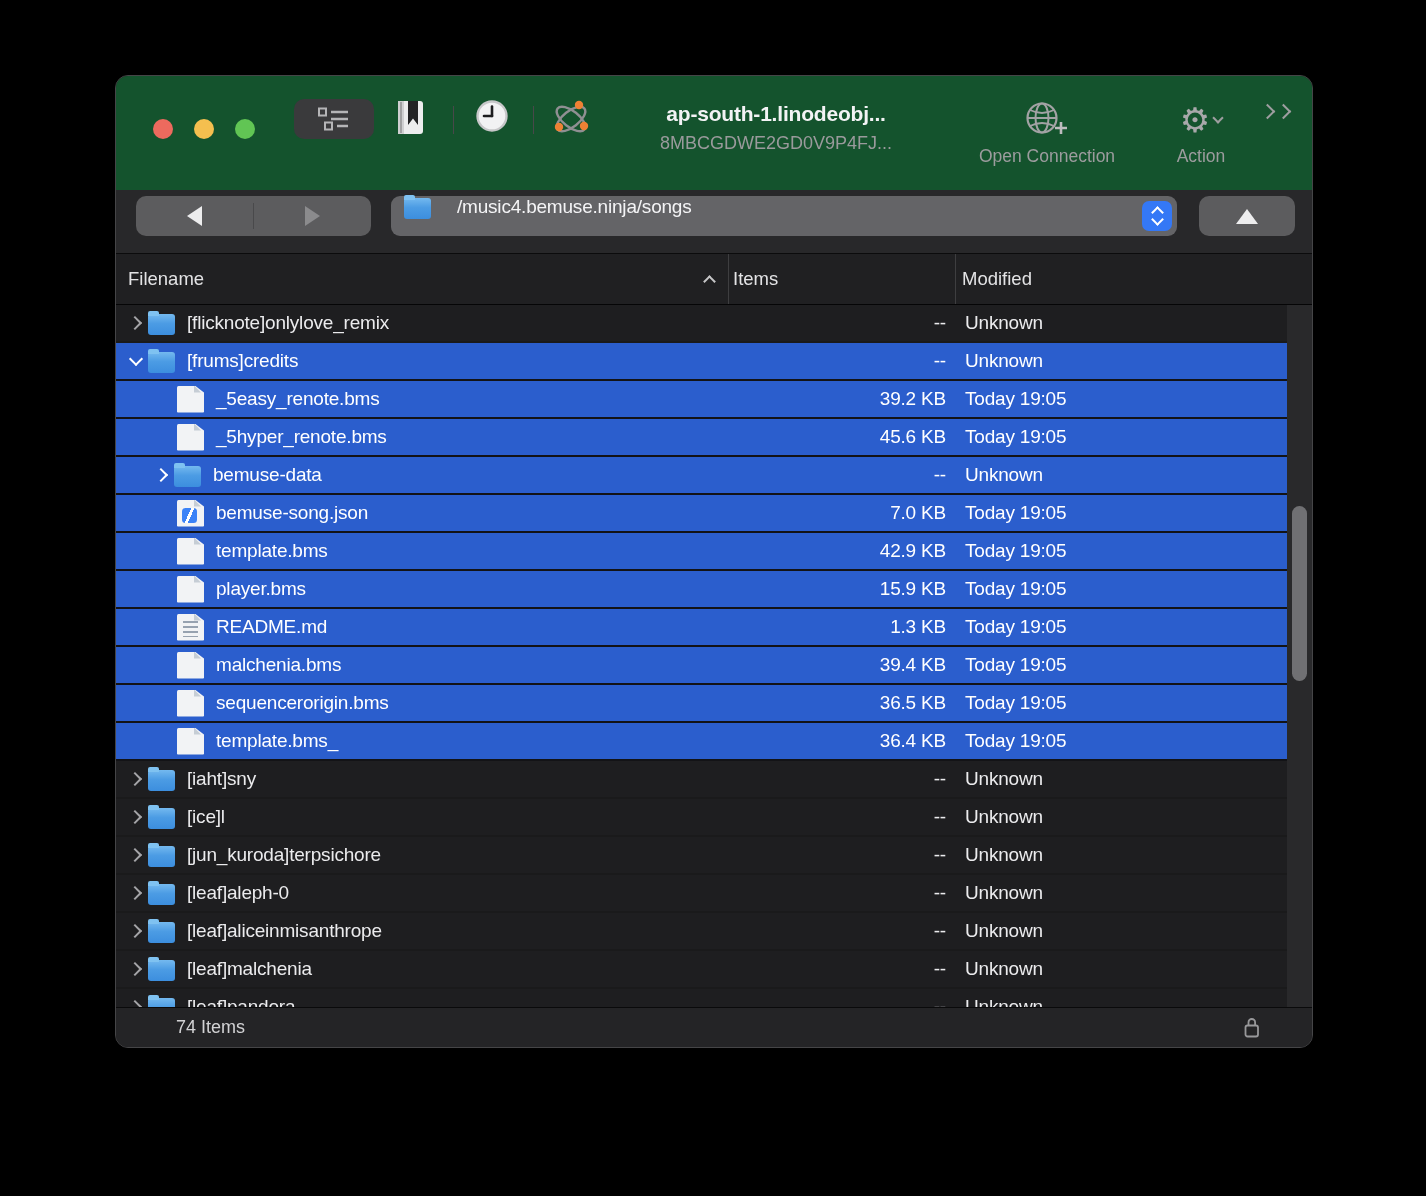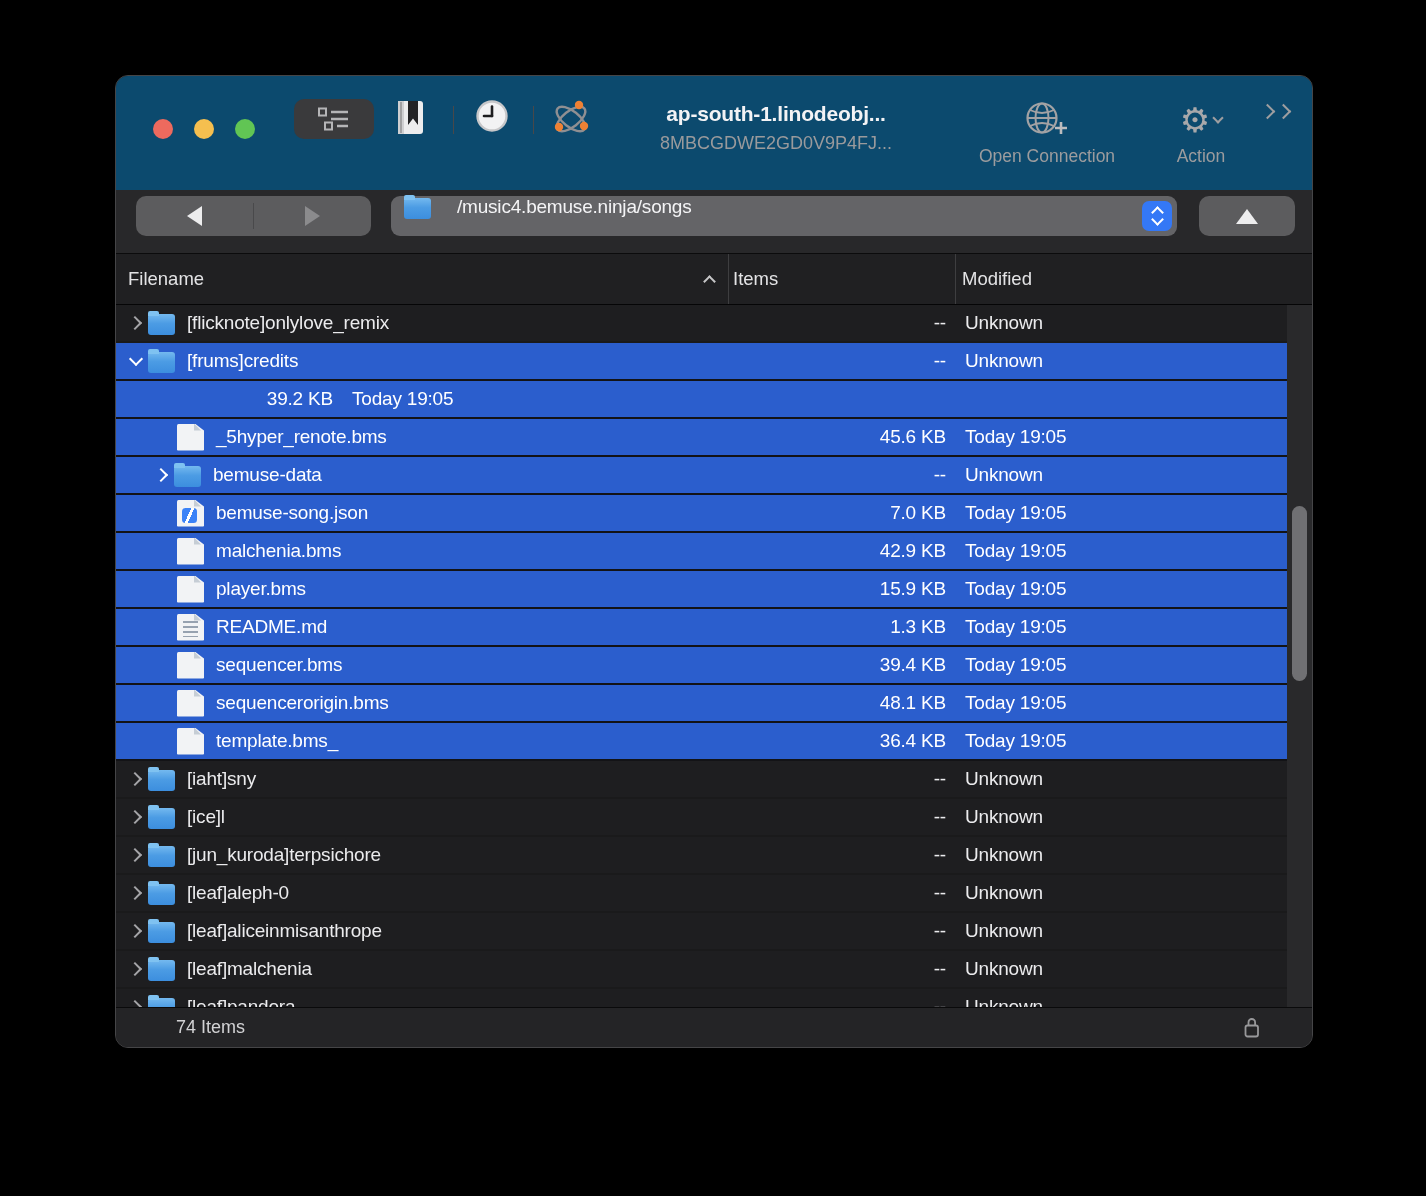--- a/index.html
+++ b/index.html
@@ -5,21 +5,21 @@
   * { box-sizing: border-box; margin: 0; padding: 0; }
   html,body { width:1426px; height:1196px; background:#000; overflow:hidden;
               font-family:"Liberation Sans", sans-serif; }
 
   .window { position:absolute; left:115px; top:75px; width:1198px; height:973px;
             background:#1e1e20; border:1px solid #454547; border-radius:13px;
             overflow:hidden; box-shadow:0 40px 90px rgba(0,0,0,0.9);
             display:flex; flex-direction:column; }
 
   
-  .titlebar { position:relative; height:114px; background:#0c4a6e; flex:0 0 auto;padding-left:8px; }
+  .titlebar { position:relative; height:114px; background:#14532d; flex:0 0 auto;padding-left:8px; }
   .traffic { position:absolute; top:43px; left:37px; display:flex; gap:21px; }
   .light { width:20px; height:20px; border-radius:50%; }
   .light.red    { background:#ed6a5e; }
   .light.yellow { background:#f5bf4f; }
   .light.green  { background:#61c554; }
 
   .view-toggle { position:absolute; left:178px; top:23px; width:80px; height:40px;
                  background:#3a3a3c; border-radius:10px; display:flex;
                  align-items:center; justify-content:center; }
 
@@ -279,20 +279,25 @@
         <div class="row selected lvl0">
     <div class="name-cell">
       <span class="chevron-slot chev-down"></span>
       <span class="file-icon icon-folder"></span>
       <span class="file-name">[frums]credits</span>
     </div>
     <div class="size-cell">--</div>
     <div class="modified-cell">Unknown</div>
   </div>
         <div class="row selected lvl1">
+    <div class="name-cell">
+      <span class="chevron-slot"></span>
+      <span class="file-icon icon-doc"></span>
+      <span class="file-name">_5easy_renote.bms</span>
+    </div>
     <div class="size-cell">39.2 KB</div>
     <div class="modified-cell">Today 19:05</div>
   </div>
         <div class="row selected lvl1">
     <div class="name-cell">
       <span class="chevron-slot"></span>
       <span class="file-icon icon-doc"></span>
       <span class="file-name">_5hyper_renote.bms</span>
     </div>
     <div class="size-cell">45.6 KB</div>
@@ -313,21 +318,21 @@
       <span class="file-icon icon-json"></span>
       <span class="file-name">bemuse-song.json</span>
     </div>
     <div class="size-cell">7.0 KB</div>
     <div class="modified-cell">Today 19:05</div>
   </div>
         <div class="row selected lvl1">
     <div class="name-cell">
       <span class="chevron-slot"></span>
       <span class="file-icon icon-doc"></span>
-      <span class="file-name">malchenia.bms</span>
+      <span class="file-name">template.bms</span>
     </div>
     <div class="size-cell">42.9 KB</div>
     <div class="modified-cell">Today 19:05</div>
   </div>
         <div class="row selected lvl1">
     <div class="name-cell">
       <span class="chevron-slot"></span>
       <span class="file-icon icon-doc"></span>
       <span class="file-name">player.bms</span>
     </div>
@@ -340,32 +345,32 @@
       <span class="file-icon icon-md"></span>
       <span class="file-name">README.md</span>
     </div>
     <div class="size-cell">1.3 KB</div>
     <div class="modified-cell">Today 19:05</div>
   </div>
         <div class="row selected lvl1">
     <div class="name-cell">
       <span class="chevron-slot"></span>
       <span class="file-icon icon-doc"></span>
-      <span class="file-name">sequencer.bms</span>
+      <span class="file-name">malchenia.bms</span>
     </div>
     <div class="size-cell">39.4 KB</div>
     <div class="modified-cell">Today 19:05</div>
   </div>
         <div class="row selected lvl1">
     <div class="name-cell">
       <span class="chevron-slot"></span>
       <span class="file-icon icon-doc"></span>
       <span class="file-name">sequencerorigin.bms</span>
     </div>
-    <div class="size-cell">48.1 KB</div>
+    <div class="size-cell">36.5 KB</div>
     <div class="modified-cell">Today 19:05</div>
   </div>
         <div class="row selected lvl1">
     <div class="name-cell">
       <span class="chevron-slot"></span>
       <span class="file-icon icon-doc"></span>
       <span class="file-name">template.bms_</span>
     </div>
     <div class="size-cell">36.4 KB</div>
     <div class="modified-cell">Today 19:05</div>

